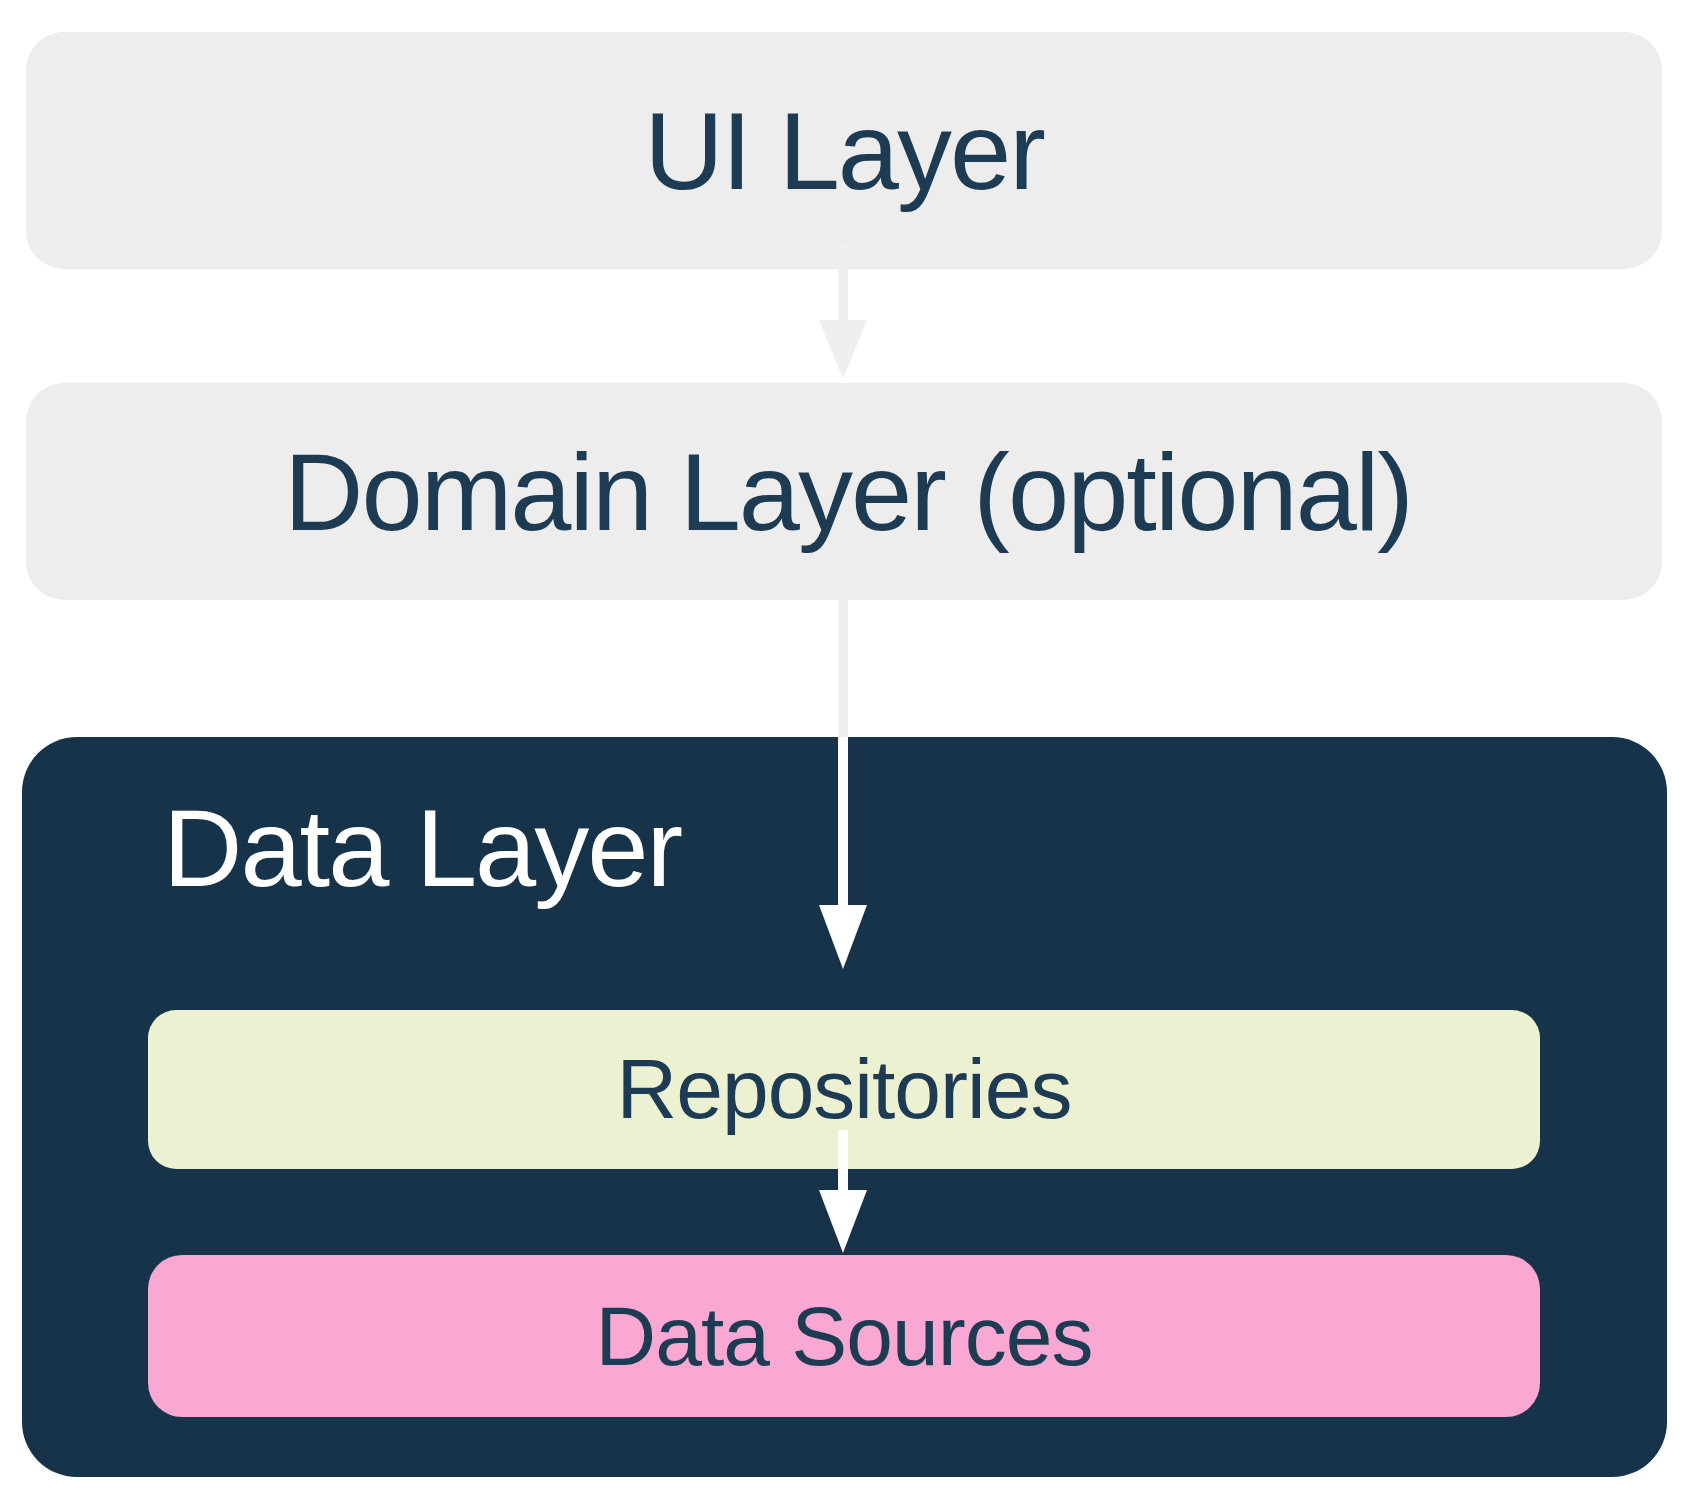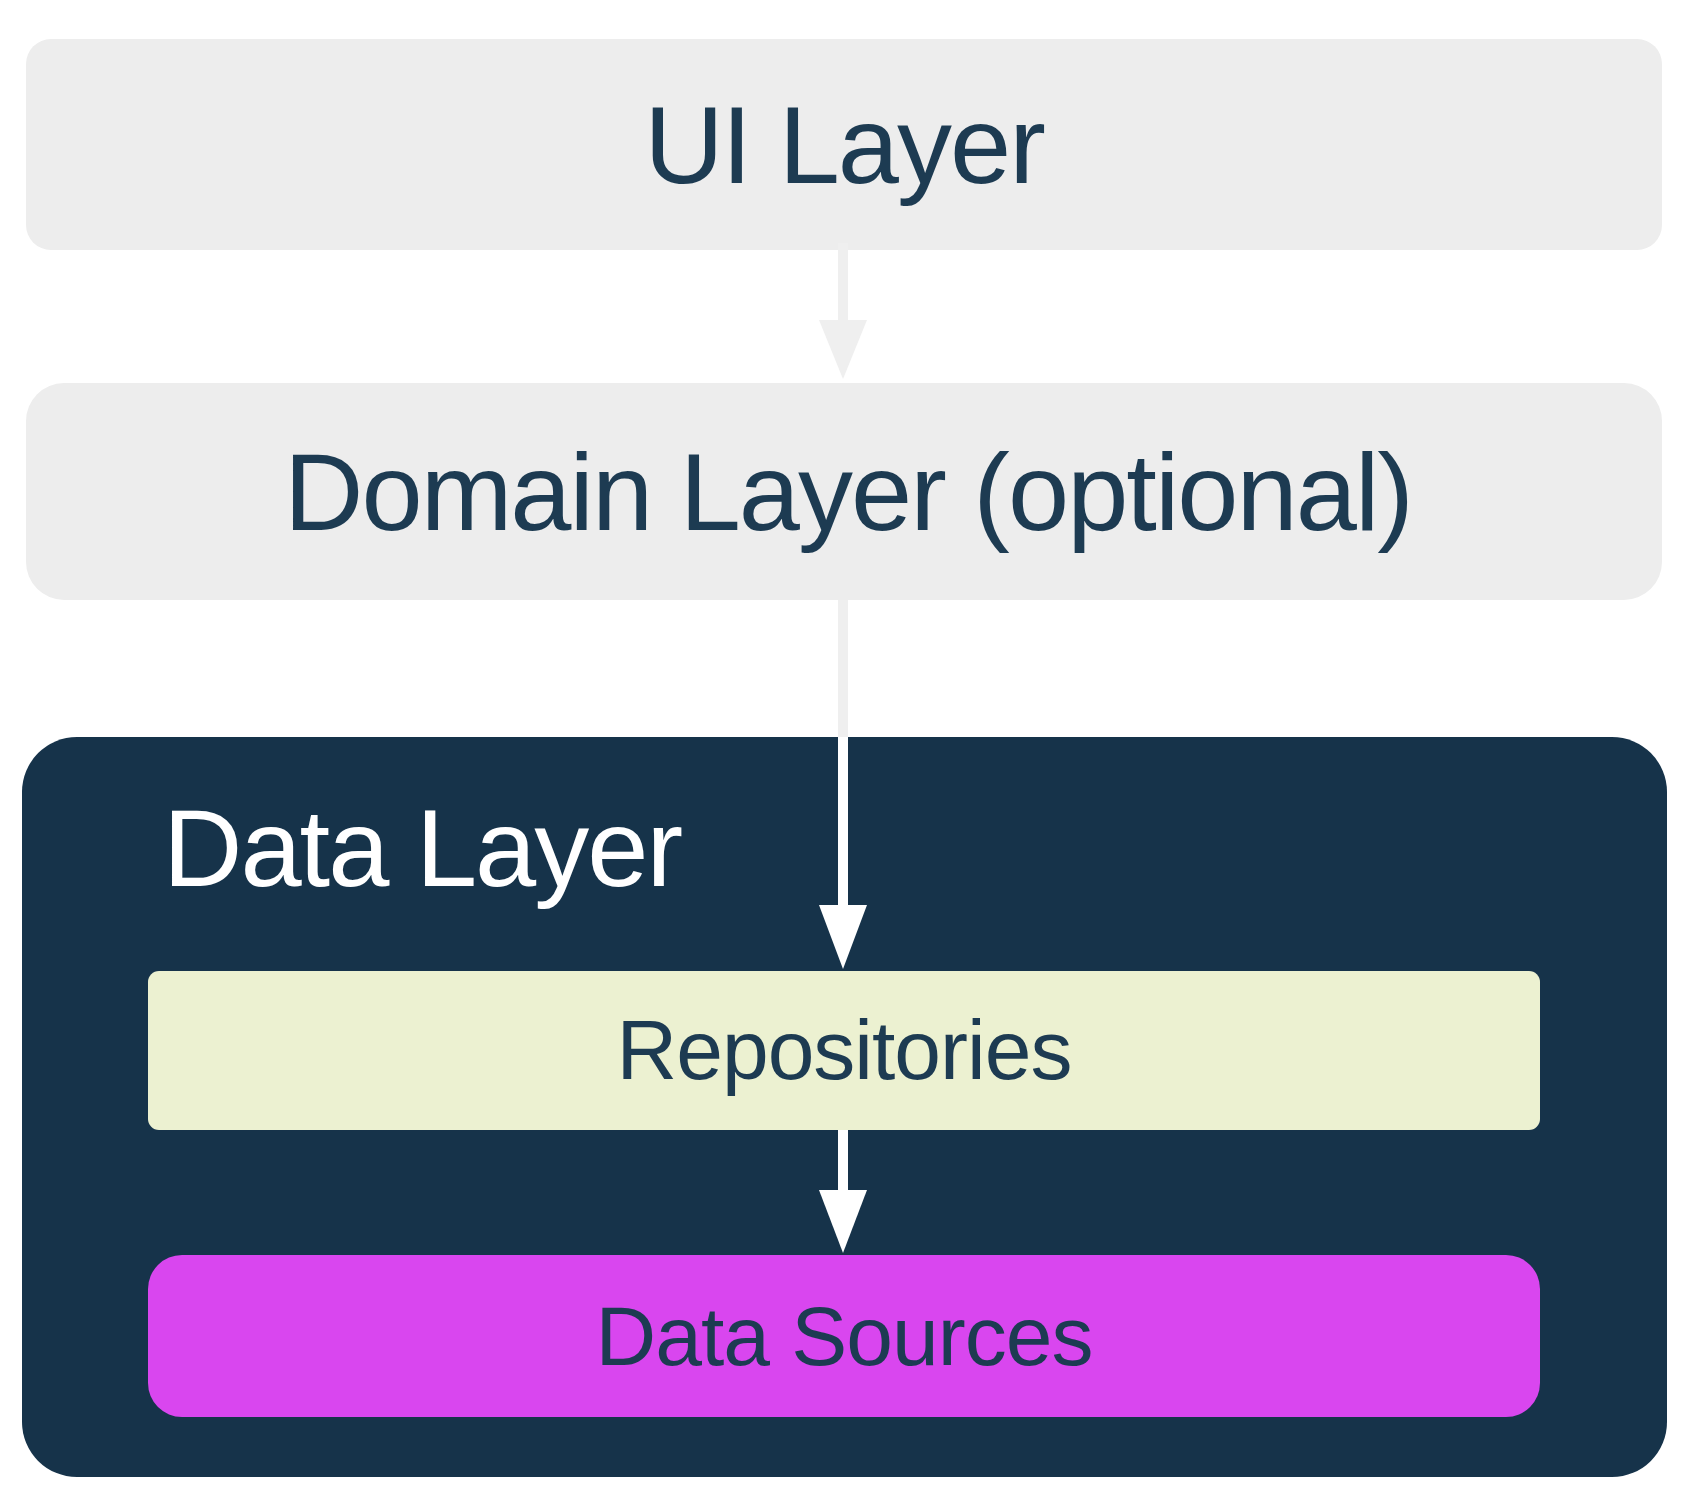--- a/index.html
+++ b/index.html
@@ -33,21 +33,21 @@
     letter-spacing: -1px;
     color: #1D3B52;
     white-space: nowrap;
   }
   .ui-box, .domain-box {
     left: 26px;
     width: 1636px;
     background: #EDEDED;
     border-radius: 38px;
   }
-  .ui-box     { top: 39px;  height: 211px; border-radius: 25px; }
+  .ui-box     { top: 32px;  height: 237px; }
   .domain-box { top: 383px; height: 217px; padding-left: 8px; }
 
   .data-layer-box {
     position: absolute;
     left: 22px;
     top: 737px;
     width: 1645px;
     height: 740px;
     background: #16334A;
     border-radius: 55px;
@@ -57,32 +57,32 @@
     left: 163px;
     top: 793px;
     font-size: 110px;
     letter-spacing: -2px;
     line-height: 1;
     color: #FFFFFF;
     white-space: nowrap;
   }
   .repositories-box {
     left: 148px;
-    top: 971px;
+    top: 1010px;
     width: 1392px;
     height: 159px;
     background: #ECF1D1;
-    border-radius: 11px;
+    border-radius: 28px;
   }
   .data-sources-box {
     left: 148px;
     top: 1255px;
     width: 1392px;
     height: 162px;
-    background: #d946ef;
+    background: #f9a8d4;
     border-radius: 34px;
   }
   .arrow {
     position: absolute;
     display: block;
   }
   .arrow-1 { left: 810px; top: 243px;  }
   .arrow-2 { left: 810px; top: 600px;  }
   .arrow-3 { left: 810px; top: 1130px; }
 </style>

